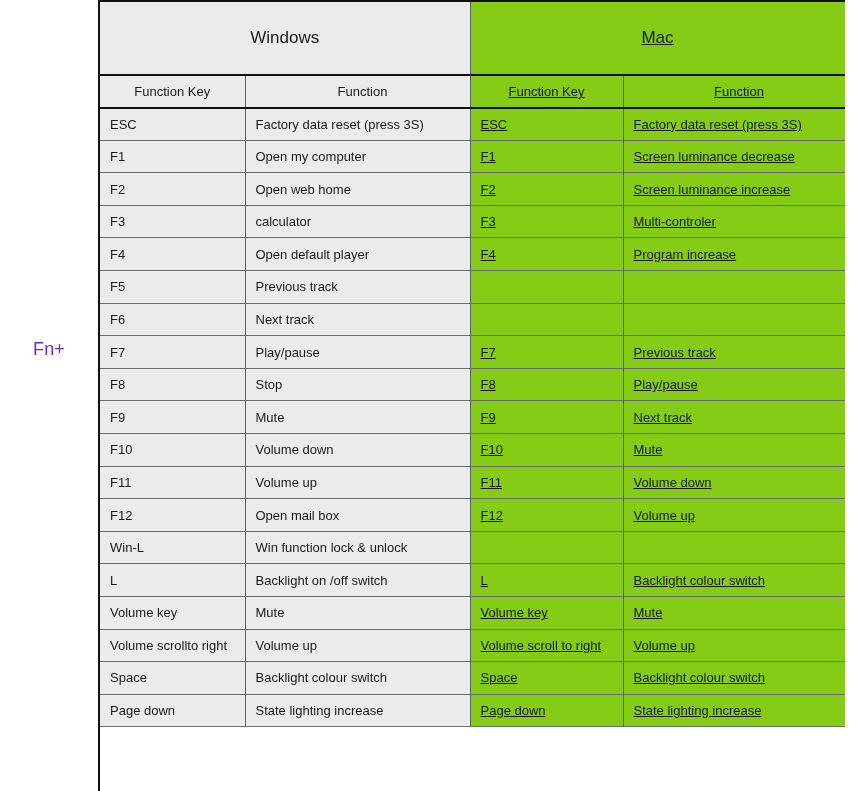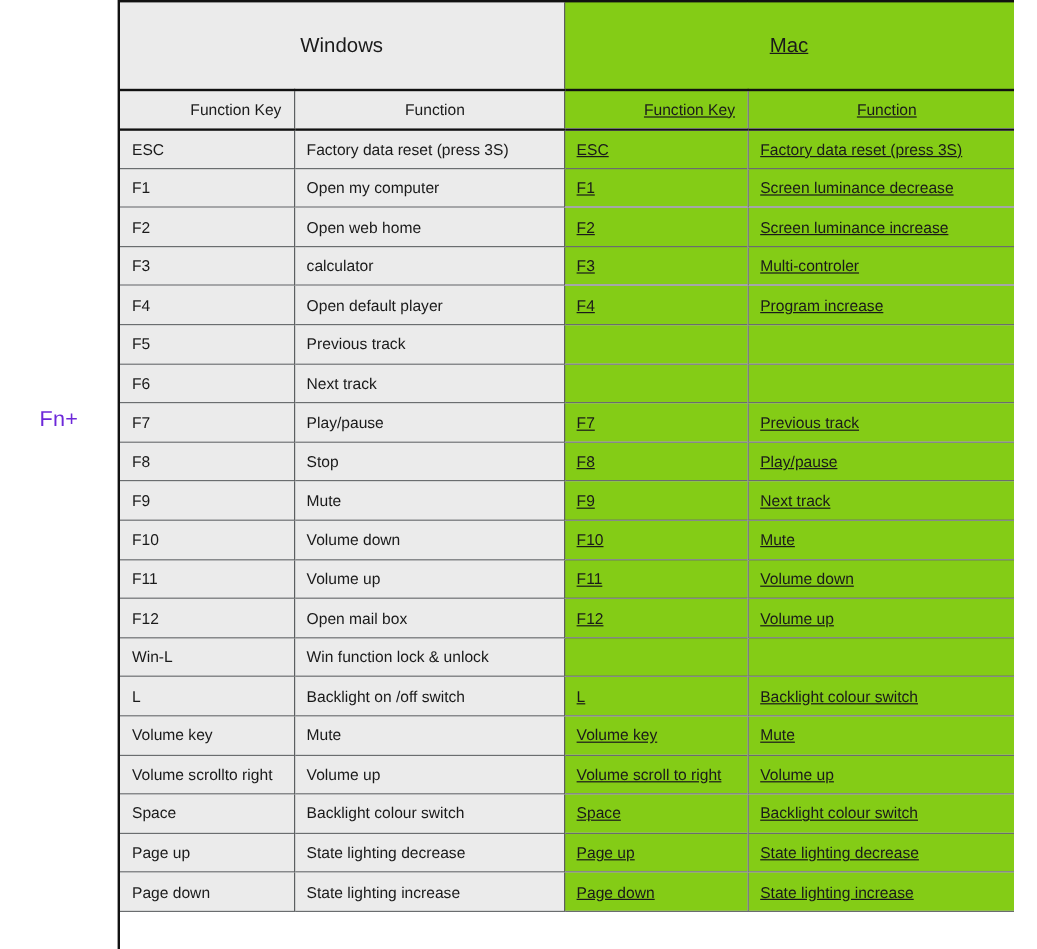--- a/index.html
+++ b/index.html
@@ -106,21 +106,21 @@
     border-top: 2px solid #111111;
     border-bottom: 2px solid #111111;
   }
 
   
   tr.colhead-row th {
     font-size: 13px;
     border-bottom: 2px solid #111111;
     border-top: none;
   }
-  tr.colhead-row th.fnkey { text-align: right; }
+  tr.colhead-row th.fnkey { text-align: center; }
   tr.colhead-row th.func  { text-align: center; padding-left: 20px; }
 
   
   .win-edge { border-right: 2px solid #111111; }
   .mac-edge { border-right: 2px solid #111111; }
 
   
   table.keytable td {
     border-top: 1px solid #6a6d6f;
     border-bottom: none;
@@ -265,26 +265,20 @@
             <td class="mac-bg">Volume scroll to right</td>
             <td class="mac-bg mac-edge">Volume up</td>
           </tr>
           <tr>
             <td class="win-bg">Space</td>
             <td class="win-bg win-edge">Backlight colour switch</td>
             <td class="mac-bg">Space</td>
             <td class="mac-bg mac-edge">Backlight colour switch</td>
           </tr>
           <tr>
-            <td class="win-bg">Page up</td>
-            <td class="win-bg win-edge">State lighting decrease</td>
-            <td class="mac-bg">Page up</td>
-            <td class="mac-bg mac-edge">State lighting decrease</td>
-          </tr>
-          <tr>
             <td class="win-bg">Page down</td>
             <td class="win-bg win-edge">State lighting increase</td>
             <td class="mac-bg">Page down</td>
             <td class="mac-bg mac-edge">State lighting increase</td>
           </tr>
         </tbody>
     </table>
   </div>
 
 </div>

